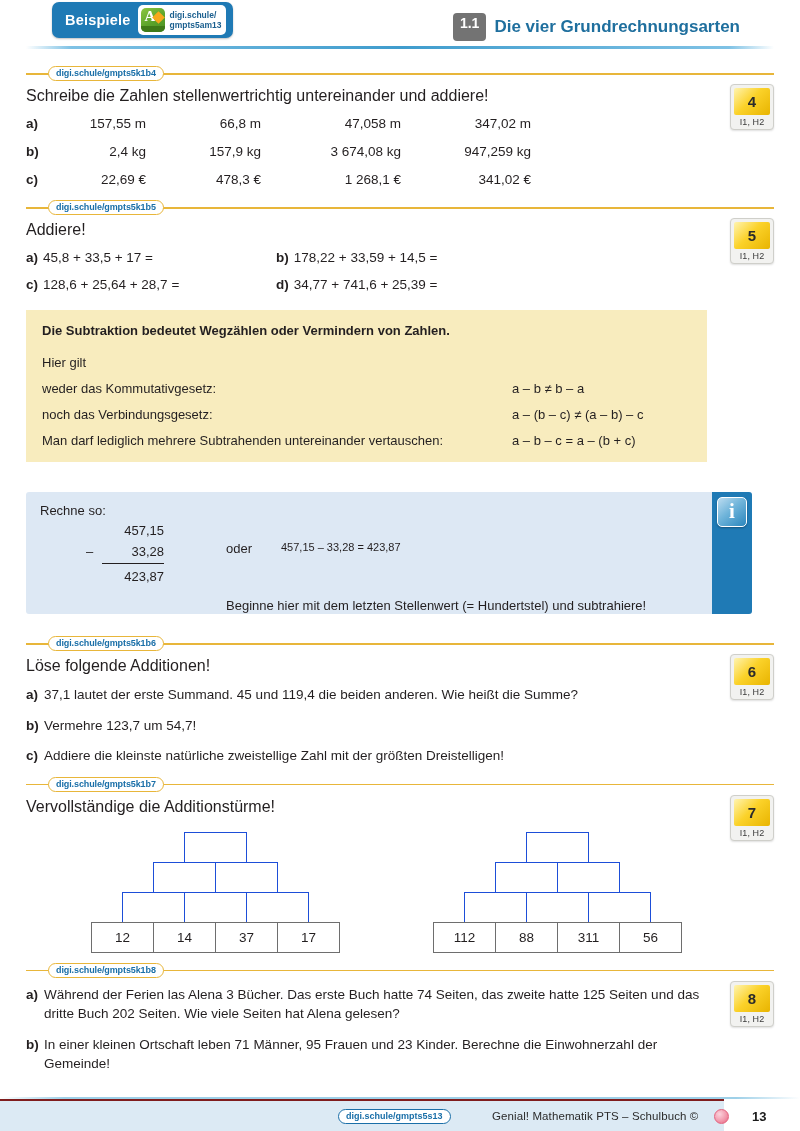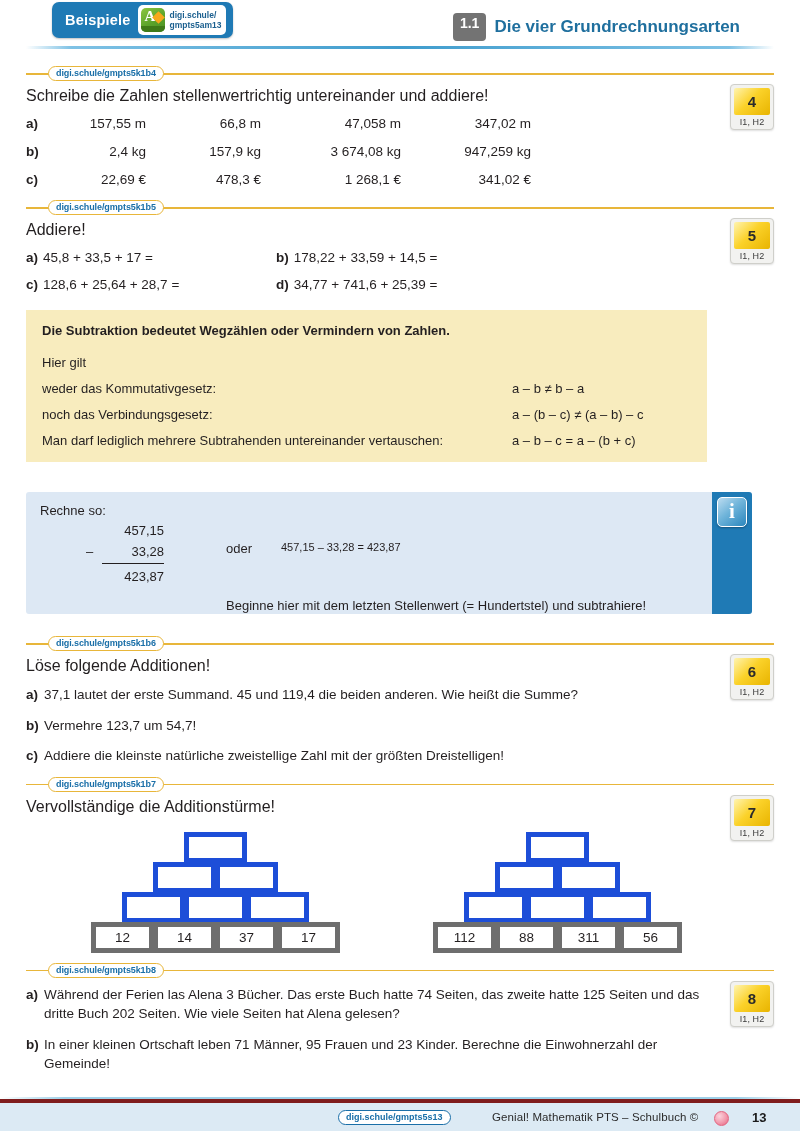--- a/index.html
+++ b/index.html
@@ -169,39 +169,39 @@
   .hint { position: absolute; left: 200px; top: 106px; font-size: 13px; }
 
   
   .towers { position: relative; margin-top: 16px; height: 125px; }
   .tower { position: absolute; top: 0; }
   .tower.left { left: 65px; }
   .tower.right { left: 407px; }
   .trow { display: flex; justify-content: center; }
   .cellbox {
     width: 63px; height: 31px;
-    border: 5px solid #1d4ed8;
+    border: 1px solid #1d4ed8;
     margin-right: -1px; margin-bottom: -1px;
     background: #ffffff;
     font-size: 13.5px; color: #231f20;
     display: flex; align-items: center; justify-content: center;
   }
   .trow.base .cellbox { border-color: #6e6e6e; }
 
   
   .word-list { margin-top: 8px; width: 690px; }
   .word-item { display: flex; font-size: 13.5px; margin-bottom: 11px; line-height: 1.45; }
   .word-item .lbl { width: 18px; flex: 0 0 18px; font-weight: bold; }
   .word-item .body { flex: 1 1 auto; }
 
   
   .footer {
-    position: absolute; left: 0; bottom: 0; width: 800px; height: 32px;
+    position: absolute; left: 0; bottom: 0; width: 724px; height: 32px;
     background: #dceaf4;
-    border-top: 4px solid #7f1d1d;
+    border-top: 2px solid #7f1d1d;
     display: flex; align-items: center;
   }
   .footer .fcode {
     position: absolute; left: 338px;
     background: #ffffff; border: 1.2px solid #1a6fa8;
     border-radius: 9px; padding: 1px 7px 2px;
     font-size: 9px; font-weight: bold; color: #1a6fa8;
   }
   .footer .ftitle {
     position: absolute; left: 492px;

